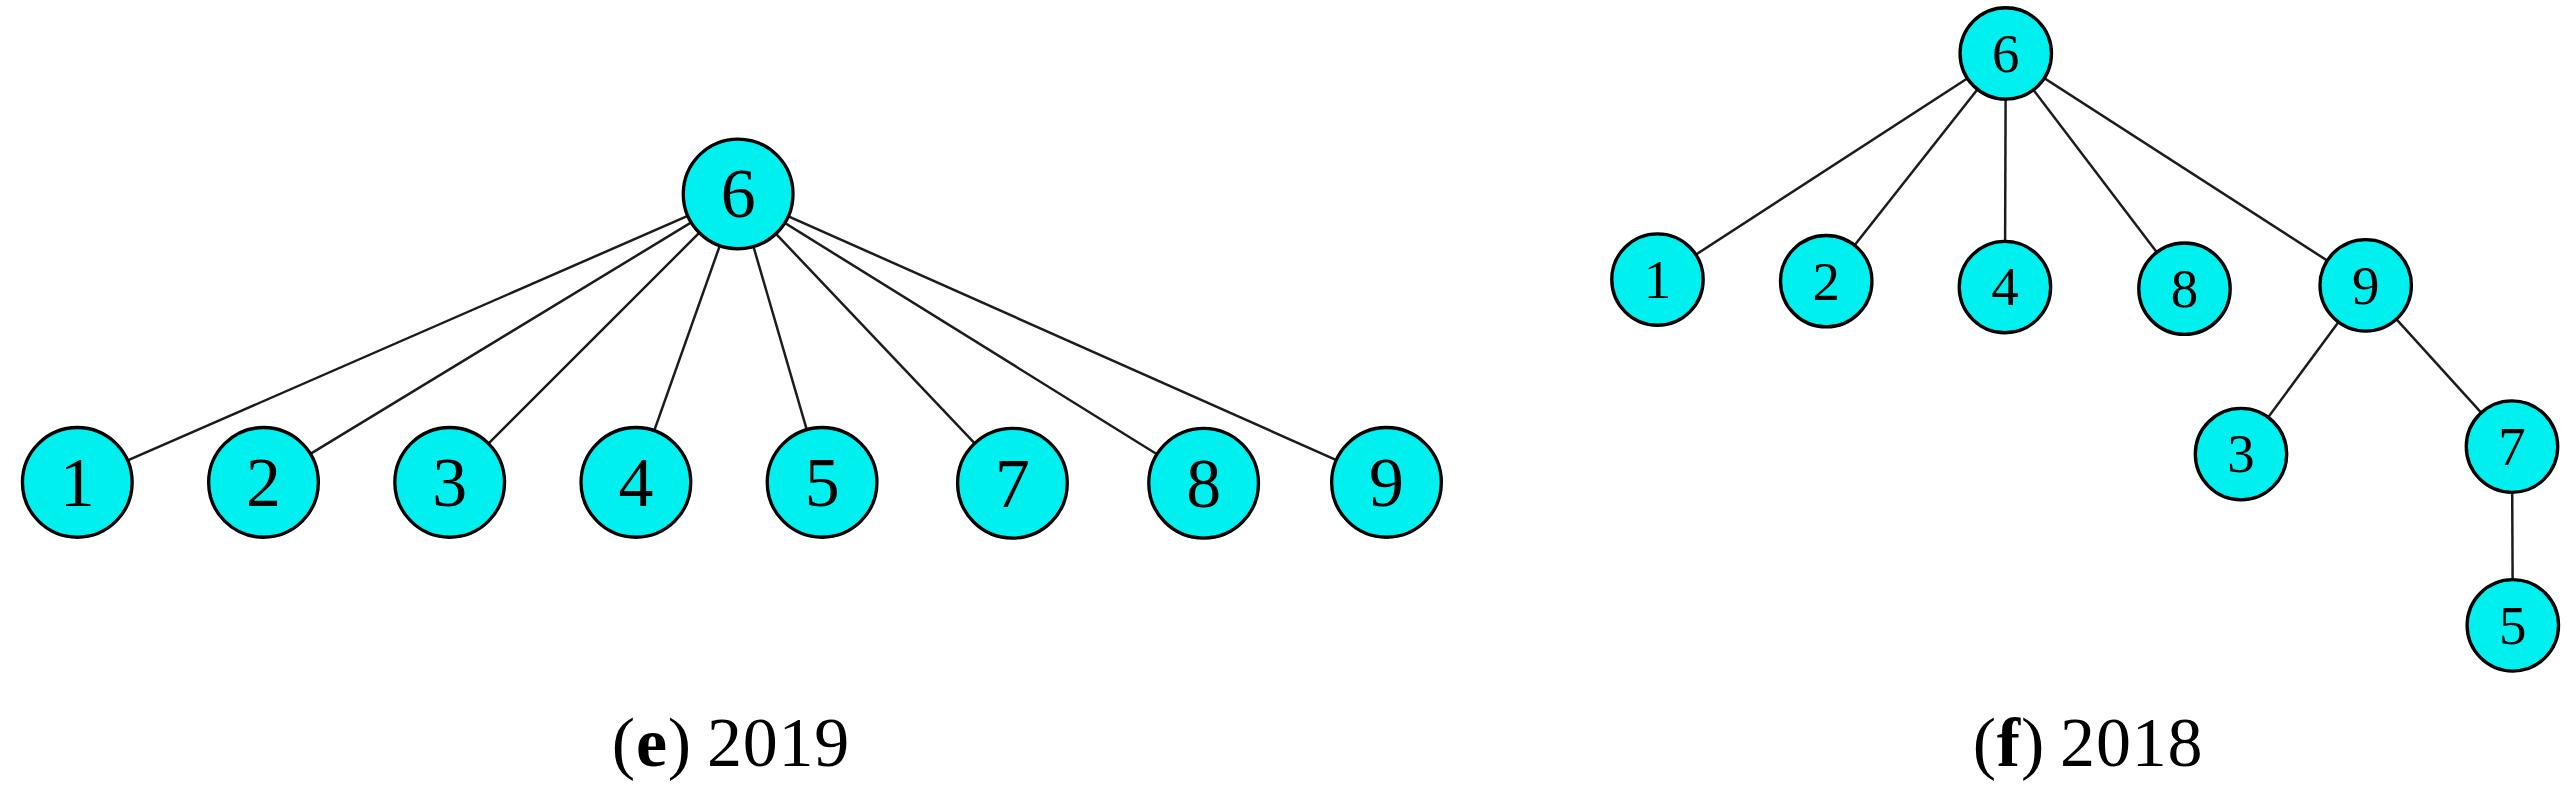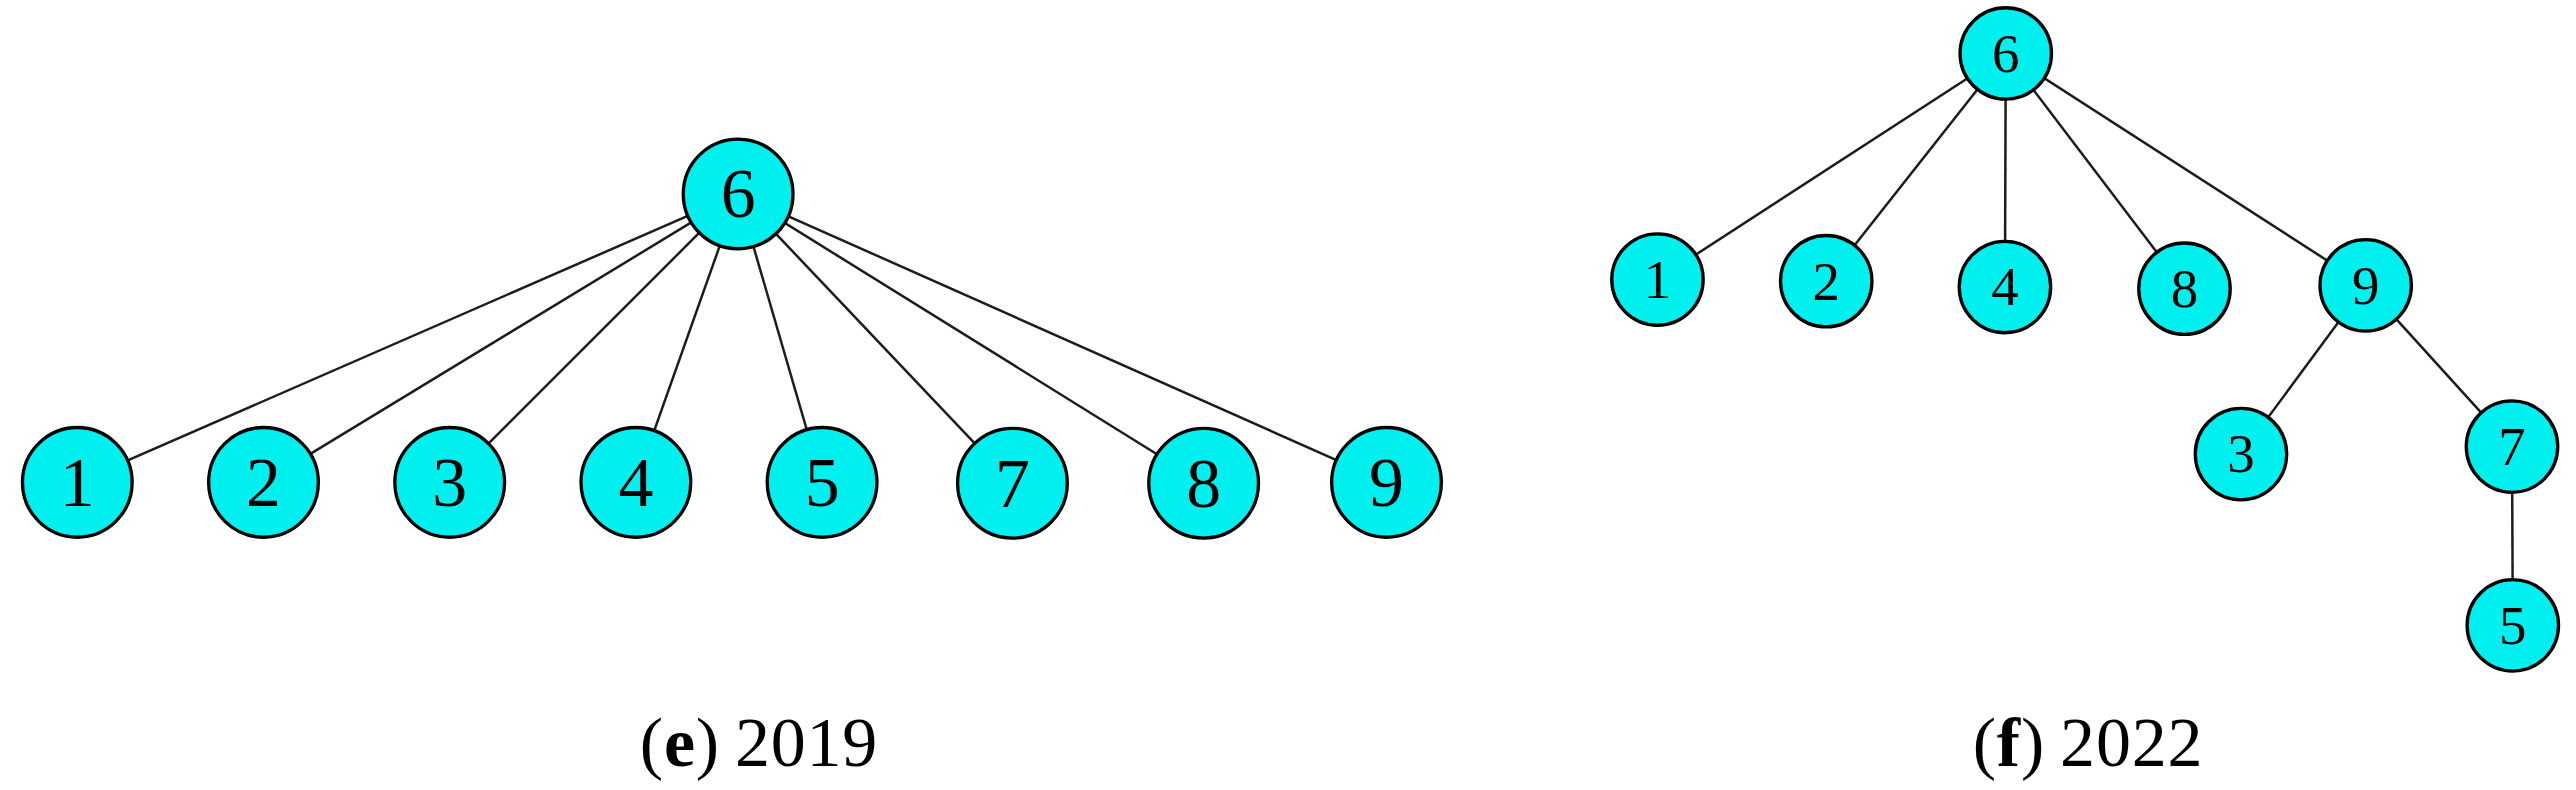--- a/index.html
+++ b/index.html
@@ -85,17 +85,17 @@
         <text x="2846" y="365.11" class="tree-node-label" font-size="66" fill="#000000">9</text>
         <circle cx="2696" cy="546" r="55" fill="#00efef" stroke="#000000" stroke-width="4" class="tree-node-circle"></circle>
         <text x="2696" y="568.11" class="tree-node-label" font-size="66" fill="#000000">3</text>
         <circle cx="3022" cy="537" r="55" fill="#00efef" stroke="#000000" stroke-width="4" class="tree-node-circle"></circle>
         <text x="3022" y="559.11" class="tree-node-label" font-size="66" fill="#000000">7</text>
         <circle cx="3023" cy="752" r="55" fill="#00efef" stroke="#000000" stroke-width="4" class="tree-node-circle"></circle>
         <text x="3023" y="774.11" class="tree-node-label" font-size="66" fill="#000000">5</text>
       </g>
     </svg>
 
-  <div class="caption" id="cap-e" style="left: 759px; font-family: Liberation Serif, serif;"><span>(</span><b>e</b><span>)</span><span class="yr">2019</span></div>
+  <div class="caption" id="cap-e" style="left: 731px; font-family: Liberation Serif, serif;"><span>(</span><b>e</b><span>)</span><span class="yr">2019</span></div>
 
-  <div class="caption" id="cap-f" style="left: 2088px;"><span>(</span><b>f</b><span>)</span><span class="yr">2022</span></div>
+  <div class="caption" id="cap-f" style="left: 2088px;"><span>(</span><b>f</b><span>)</span><span class="yr">2018</span></div>
 </div>
 
 
 </body></html>

